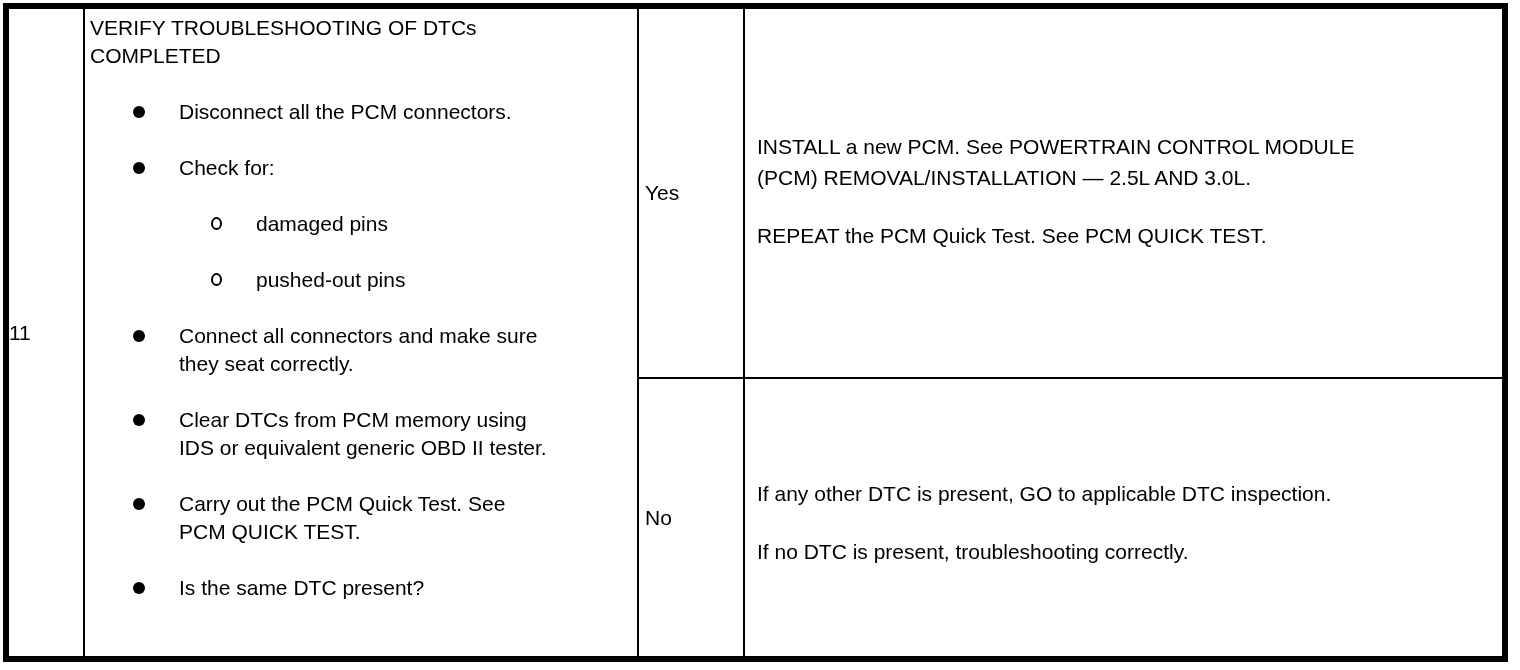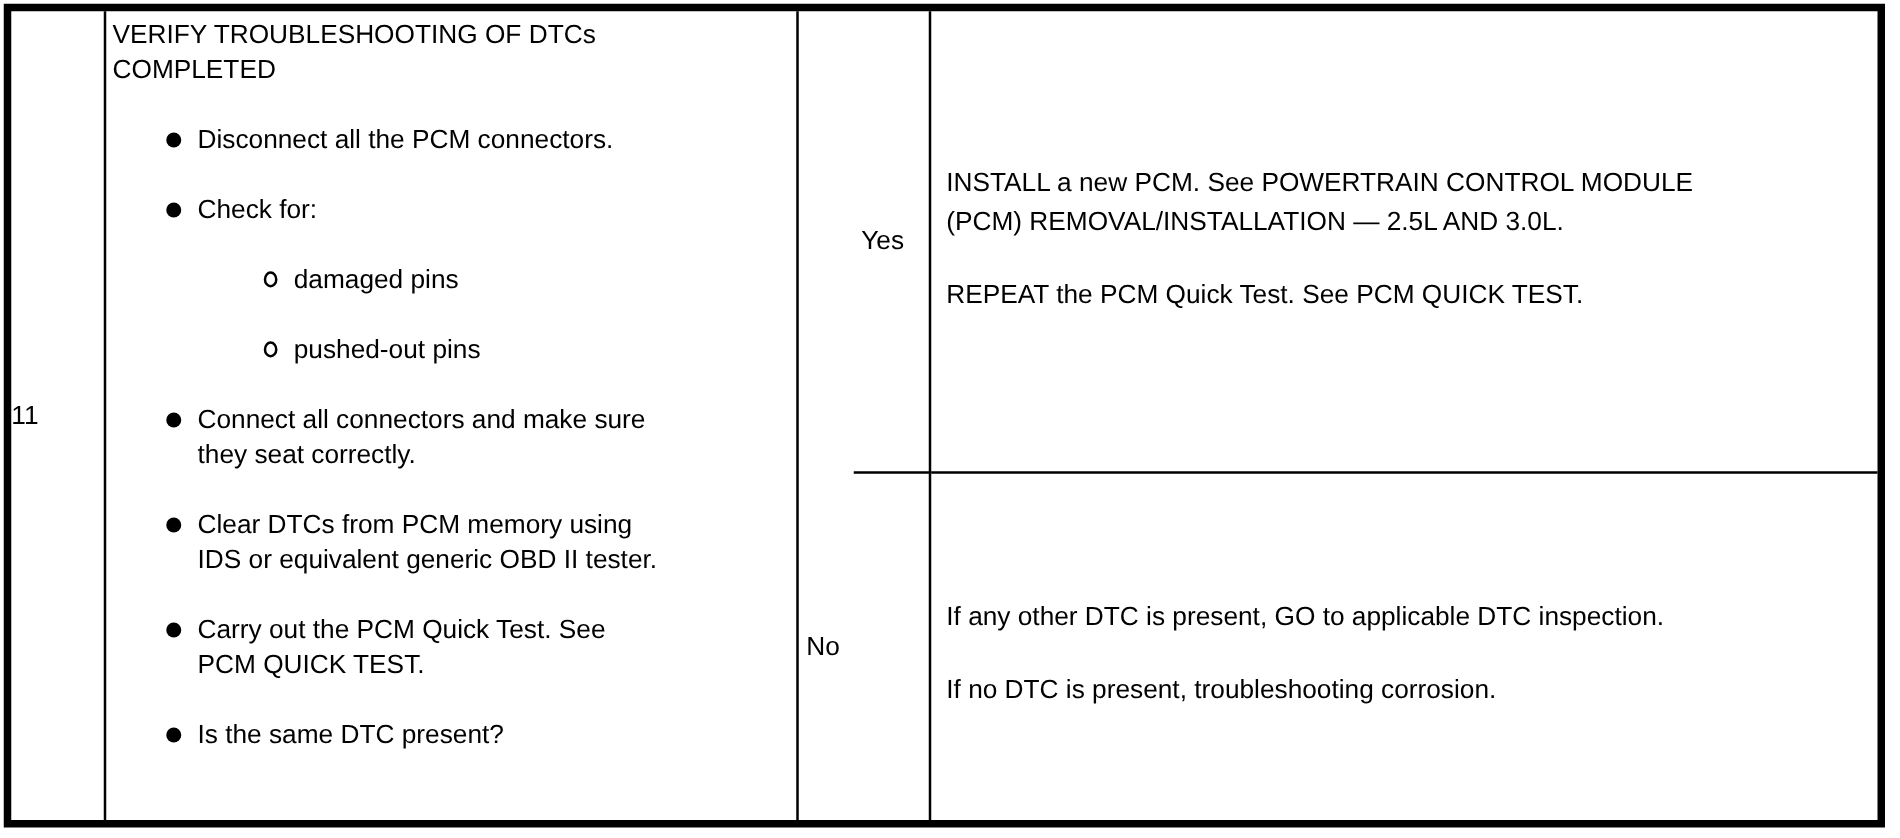--- a/index.html
+++ b/index.html
@@ -38,21 +38,21 @@
     grid-column: 2; grid-row: 1 / 3;
     border-right: 2px solid #000;
     padding: 5px 8px 0 5px;
     font-size: 21px;
     line-height: 28px;
   }
   .title { white-space: pre-line; }
   .li { display: flex; align-items: flex-start; margin-top: 28px; }
   .li1 { margin-left: 43px; }
   .li2 { margin-left: 121px; }
-  .li-text { flex: 1; white-space: pre-line; }
+  .li-text { flex: 1; white-space: pre-line; margin-left: 21px; }
   .bold .li-text { font-weight: 400; }
   .dot {
     flex: 0 0 auto;
     width: 12px; height: 12px;
     margin: 8px 13px 0 0;
     background: #000;
     border-radius: 50%;
   }
   .ring {
     flex: 0 0 auto;
@@ -64,21 +64,21 @@
     background: #fff;
   }
 
   .answer-cell {
     grid-column: 3;
     border-right: 2px solid #000;
     display: flex; align-items: center;
     padding-left: 6px;
     font-size: 21px;
   }
-  .yes-answer { grid-row: 1; border-bottom: 2px solid #000; margin-left: 44px; }
+  .yes-answer { grid-row: 1; border-bottom: 2px solid #000; }
   .no-answer  { grid-row: 2; }
 
   .action-cell {
     grid-column: 4;
     display: flex; flex-direction: column; justify-content: center;
     padding: 0 10px 4px 12px;
     font-size: 21px;
     line-height: 31px;
     gap: 27px;
   }
@@ -146,16 +146,16 @@
 (PCM) REMOVAL/INSTALLATION — 2.5L AND 3.0L.</div>
       <div class="para">REPEAT the PCM Quick Test. See PCM QUICK TEST.</div>
     </div>
 
   <div class="cell answer-cell no-answer">
     <span>No</span>
   </div>
 
   <div class="cell action-cell no-action">
       <div class="para">If any other DTC is present, GO to applicable DTC inspection.</div>
-      <div class="para">If no DTC is present, troubleshooting corrosion.</div>
+      <div class="para">If no DTC is present, troubleshooting correctly.</div>
     </div>
 
 </div>
 
 </body></html>

